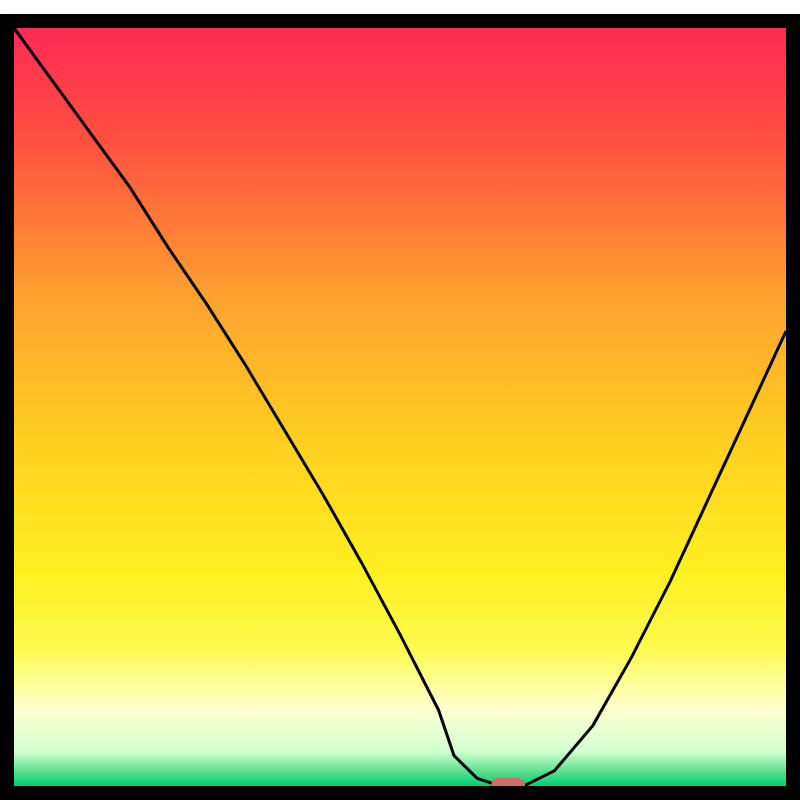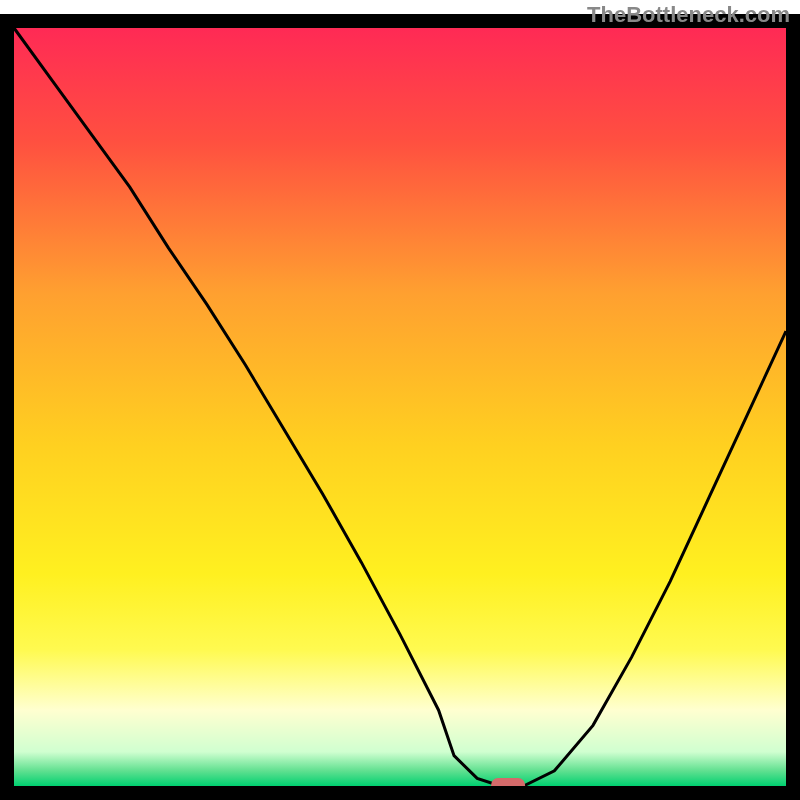--- a/index.html
+++ b/index.html
@@ -25,21 +25,20 @@
     z-index: 10;
   }
   svg {
     display: block;
   }
 </style>
 </head>
 <body>
 
 <div class="chart-container">
-  <div class="watermark">TheBottleneck.com</div>
   <svg width="800" height="800" viewBox="0 0 800 800">
     <defs>
       <linearGradient id="bg-gradient" x1="0" y1="0" x2="0" y2="1">
           <stop offset="0%" stop-color="#ff2a55"></stop>
           <stop offset="15%" stop-color="#ff5040"></stop>
           <stop offset="35%" stop-color="#ffa030"></stop>
           <stop offset="55.00000000000001%" stop-color="#ffd020"></stop>
           <stop offset="72%" stop-color="#fff020"></stop>
           <stop offset="82%" stop-color="#fffa50"></stop>
           <stop offset="90%" stop-color="#ffffd0"></stop>

